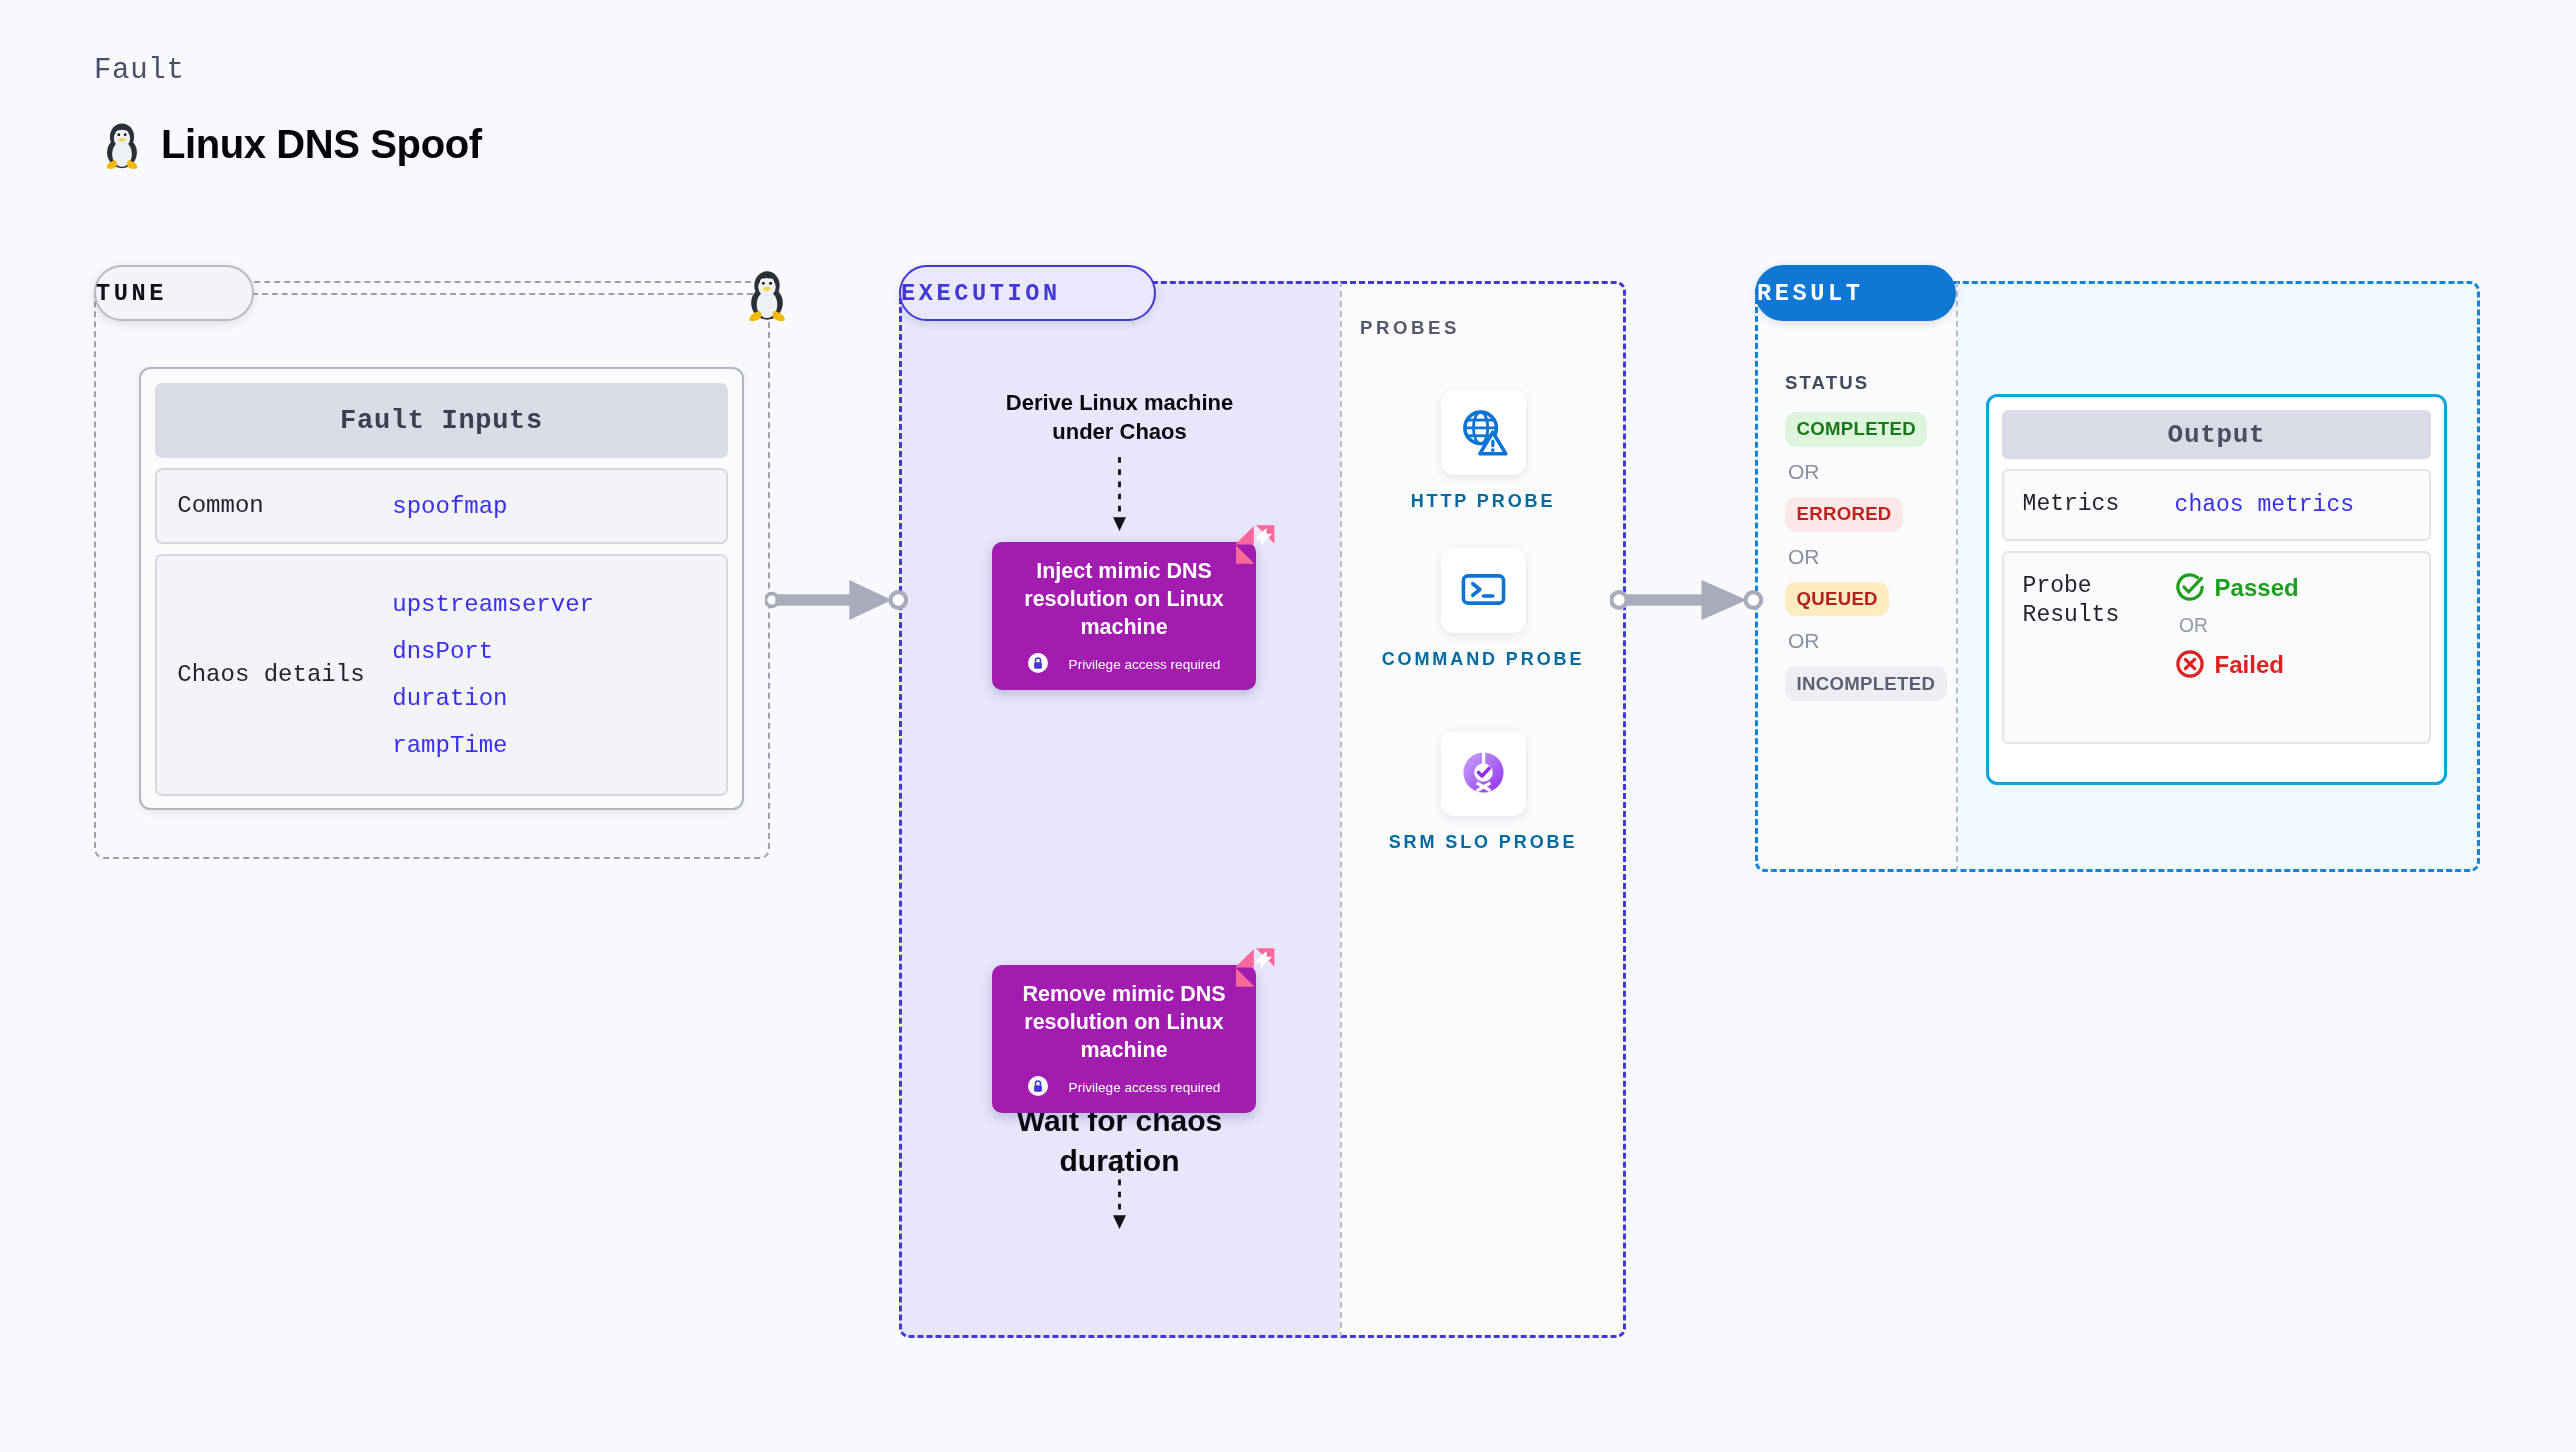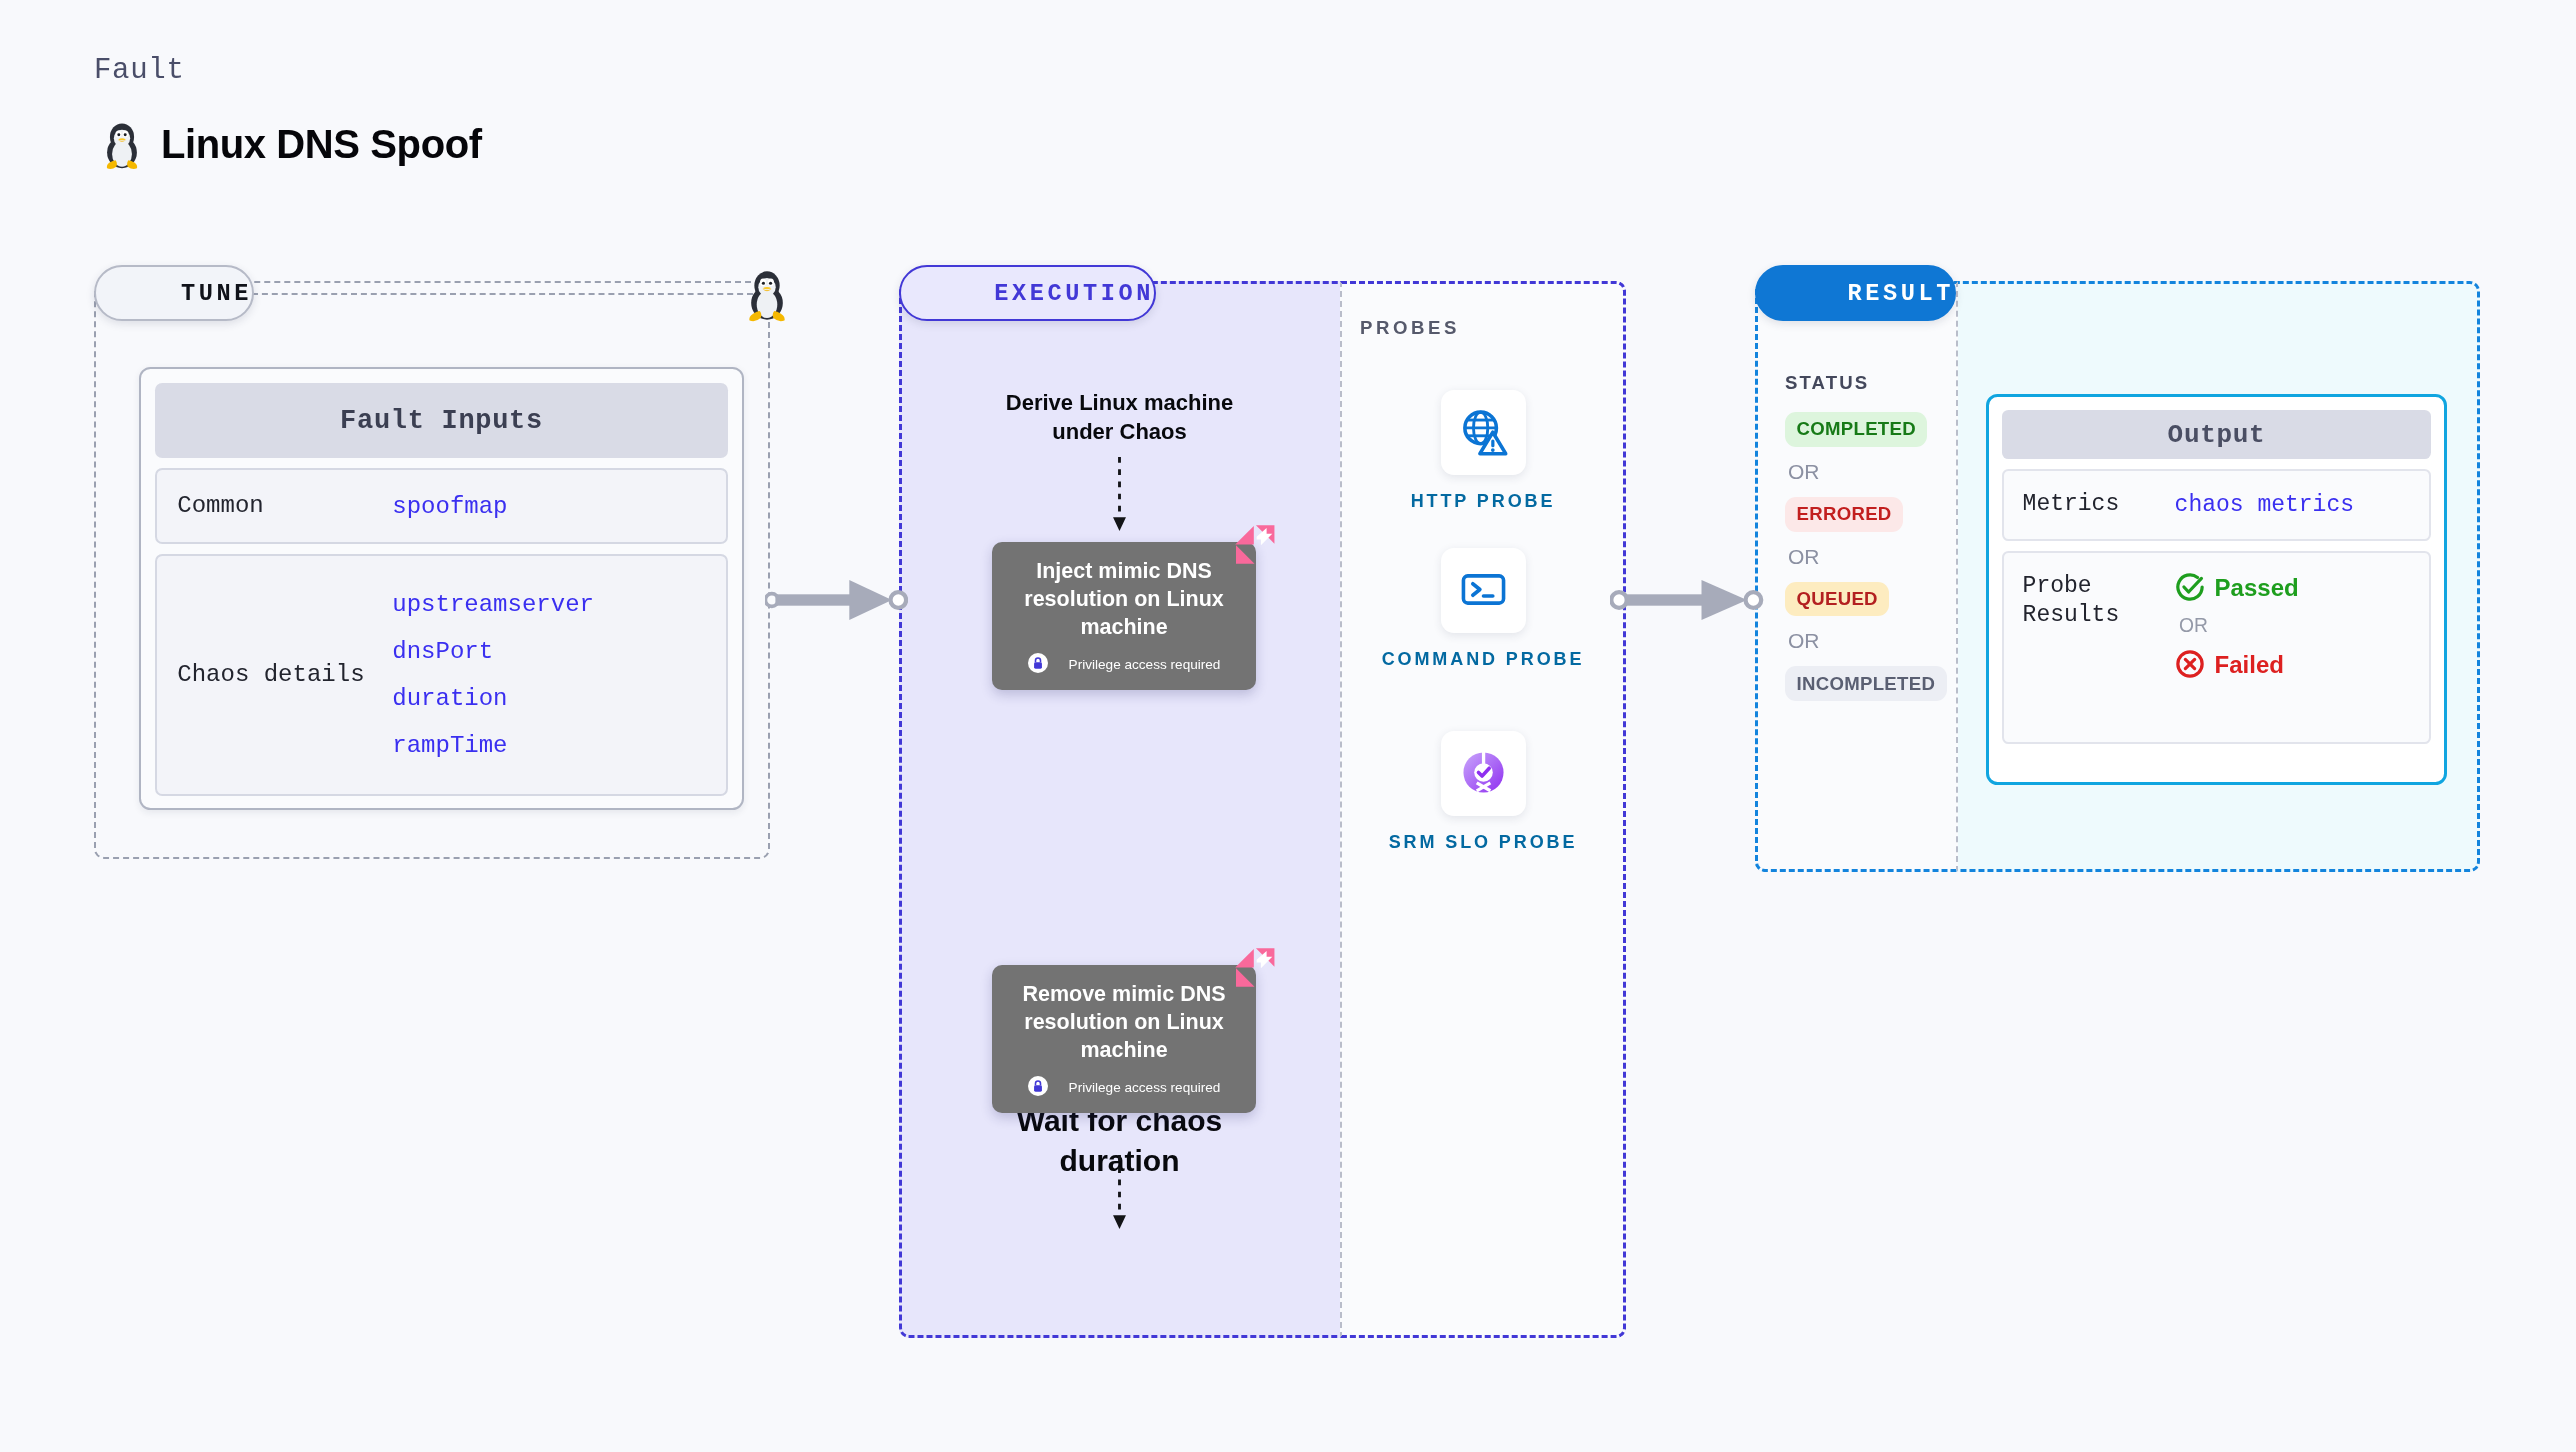--- a/index.html
+++ b/index.html
@@ -84,21 +84,21 @@
     background: #fafbfd;
     border-radius: 10px 0 0 10px;
   }
 
   
   .stage-pill {
     position: absolute;
     box-sizing: border-box;
     display: flex;
     align-items: center;
-    justify-content: flex-end;
+    justify-content: flex-start;
     border-radius: 29px;
     font-family: "Liberation Mono", monospace;
     font-weight: 700;
     letter-spacing: 3.6px;
     z-index: 6;
     box-shadow: 0 2.9px 8.6px rgba(40,46,80,0.13);
   }
   #tune-pill {
     left: 94px; top: 265px;
     width: 160px; height: 56px;
@@ -219,21 +219,21 @@
   }
   .flow-dashed-arrow { position: absolute; }
   #dash-arrow-1 { left: 199px; top: 176px; }
   #dash-arrow-2 { left: 199px; top: 720px; }
   #dash-arrow-3 { left: 199px; top: 874px; }
 
   .chaos-card {
     position: absolute;
     box-sizing: border-box;
     width: 264px;
-    background: #737373;
+    background: #a21caf;
     border-radius: 10px;
     padding: 15.8px 17px 14.3px 17px;
     box-shadow: 0 4.3px 11.5px rgba(40,40,110,0.22);
   }
   #inject-card { left: 93px; top: 261px; }
   #remove-card { left: 93px; top: 684px; }
   .chaos-card .ct {
     font-size: 21.5px;
     font-weight: 700;
     color: #ffffff;

